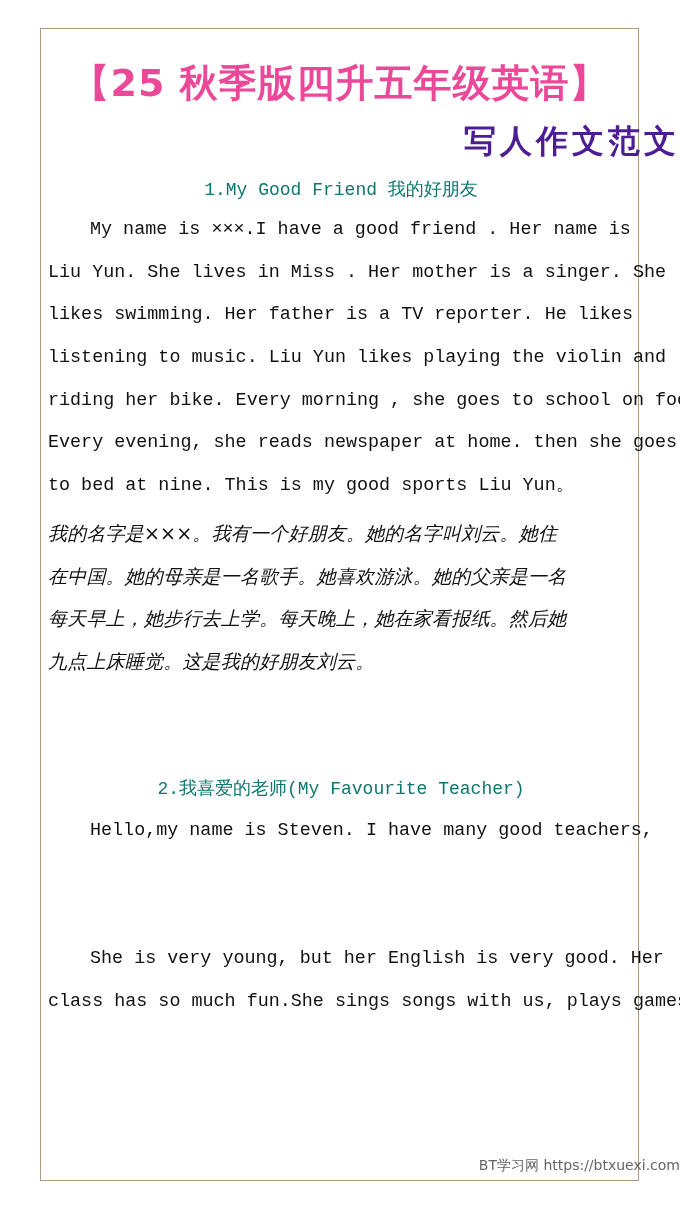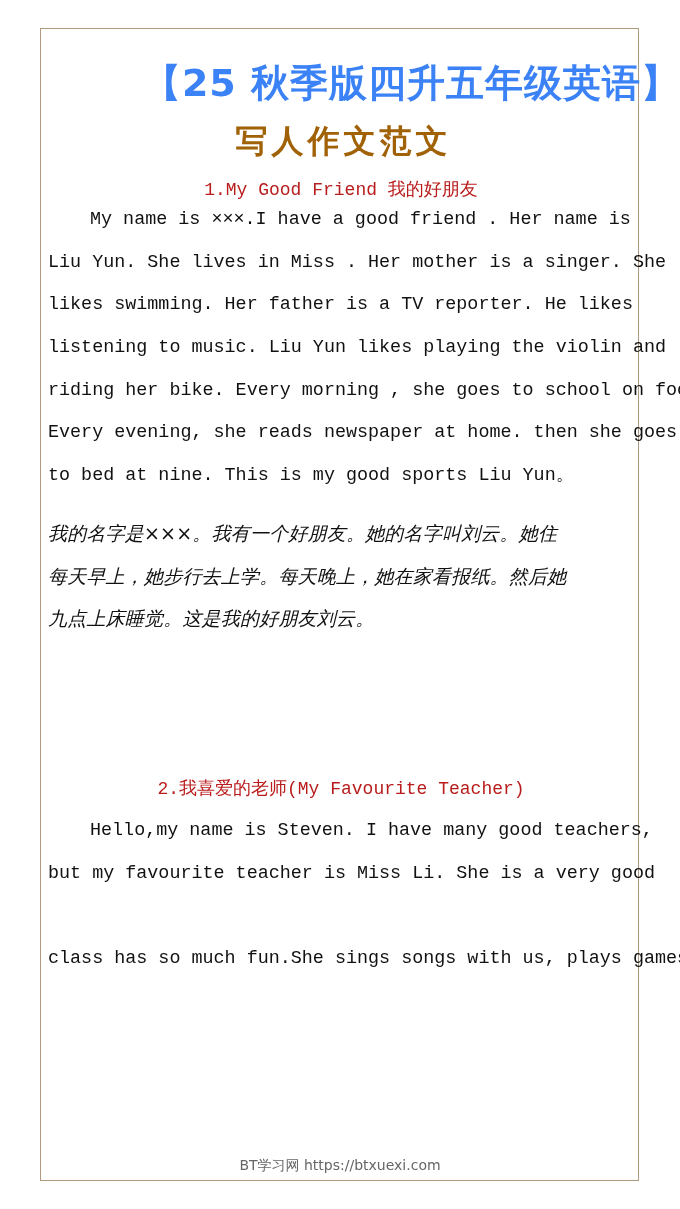--- a/index.html
+++ b/index.html
@@ -2,77 +2,78 @@
 <html><head>
 <meta charset="utf-8">
 <style>
   html, body { margin: 0; padding: 0; background: #ffffff; }
   body { width: 680px; height: 1209px; position: relative; overflow: hidden; }
   .page {
     position: absolute; left: 40px; top: 28px; width: 599px; height: 1153px;
     border: 1px solid #b09a7e; box-sizing: border-box; background: #ffffff;
   }
   .title {
-    position: absolute; left: 0; right: 0; top: 58px; text-align: right;
+    position: absolute; left: 0; right: 0; top: 58px; text-align: center;
     font-family: "DejaVu Sans", sans-serif; font-weight: bold; font-size: 38px;
-    color: #3b82f6; letter-spacing: 1px; white-space: nowrap;
+    color: #ec4899; letter-spacing: 1px; white-space: nowrap;
   }
   .subtitle {
-    position: absolute; left: 0; right: 0; top: 120px; text-align: center;
+    position: absolute; left: 0; right: 0; top: 120px; text-align: right;
     font-family: "DejaVu Serif", serif; font-weight: bold; font-size: 32px;
-    color: #a16207; letter-spacing: 4px; margin-left: 7px;
+    color: #4c1d95; letter-spacing: 4px; margin-left: 7px;
   }
   .section-heading {
     position: absolute; left: 2px; right: 0; text-align: center;
-    font-family: "Liberation Mono", monospace; font-size: 18px; color: #b91c1c;
+    font-family: "Liberation Mono", monospace; font-size: 18px; color: #0f766e;
     white-space: nowrap;
   }
   .para {
     position: absolute; left: 48px; width: 590px;
     font-family: "Liberation Mono", monospace; font-size: 18.4px;
     line-height: 42.7px; color: #111111; white-space: nowrap;
   }
   .para .line { display: block; height: 42.7px; }
   .para .indent { padding-left: 42px; }
   .cn { font-family: "DejaVu Sans", sans-serif; font-size: 19px; letter-spacing: 0.2px; font-style: italic; }
   .footer {
-    position: absolute; left: 0; right: 0; top: 1157px; text-align: center;
+    position: absolute; left: 0; right: 0; top: 1157px; text-align: right;
     font-family: "DejaVu Sans", sans-serif; font-size: 14px; color: #666666;
   }
 </style>
 </head>
 <body>
 
 <div class="page"></div>
 
 <div class="title">【25 秋季版四升五年级英语】</div>
 <div class="subtitle">写人作文范文</div>
 
 <div class="section-heading" style="top:177px;">1.My Good Friend 我的好朋友</div>
 
-<div class="para" style="top:199px;">
+<div class="para" style="top:209px;">
   <span class="line indent">My name is ×××.I have a good friend . Her name is</span>
   <span class="line">Liu Yun. She lives in Miss . Her mother is a singer. She</span>
   <span class="line">likes swimming. Her father is a TV reporter. He likes</span>
   <span class="line">listening to music. Liu Yun likes playing the violin and</span>
   <span class="line">riding her bike. Every morning , she goes to school on foot.</span>
   <span class="line">Every evening, she reads newspaper at home. then she goes</span>
   <span class="line">to bed at nine. This is my good sports Liu Yun。</span>
 </div>
 
 <div class="para cn" style="top:512px;">
   <span class="line">我的名字是×××。我有一个好朋友。她的名字叫刘云。她住</span>
+  <span class="line">在中国。她的母亲是一名歌手。她喜欢游泳。她的父亲是一名</span>
   <span class="line">每天早上，她步行去上学。每天晚上，她在家看报纸。然后她</span>
   <span class="line">九点上床睡觉。这是我的好朋友刘云。</span>
 </div>
 
 <div class="section-heading" style="top:776px;">2.我喜爱的老师(My Favourite Teacher)</div>
 
 <div class="para" style="top:810px;">
   <span class="line indent">Hello,my name is Steven. I have many good teachers,</span>
-  <span class="line">but my favourite teacher is Miss Li. She is a very good</span>
 </div>
 
 <div class="para" style="top:938px;">
+  <span class="line indent">She is very young, but her English is very good. Her</span>
   <span class="line">class has so much fun.She sings songs with us, plays games</span>
 </div>
 
 <div class="footer">BT学习网 https://btxuexi.com</div>
 
 </body></html>

